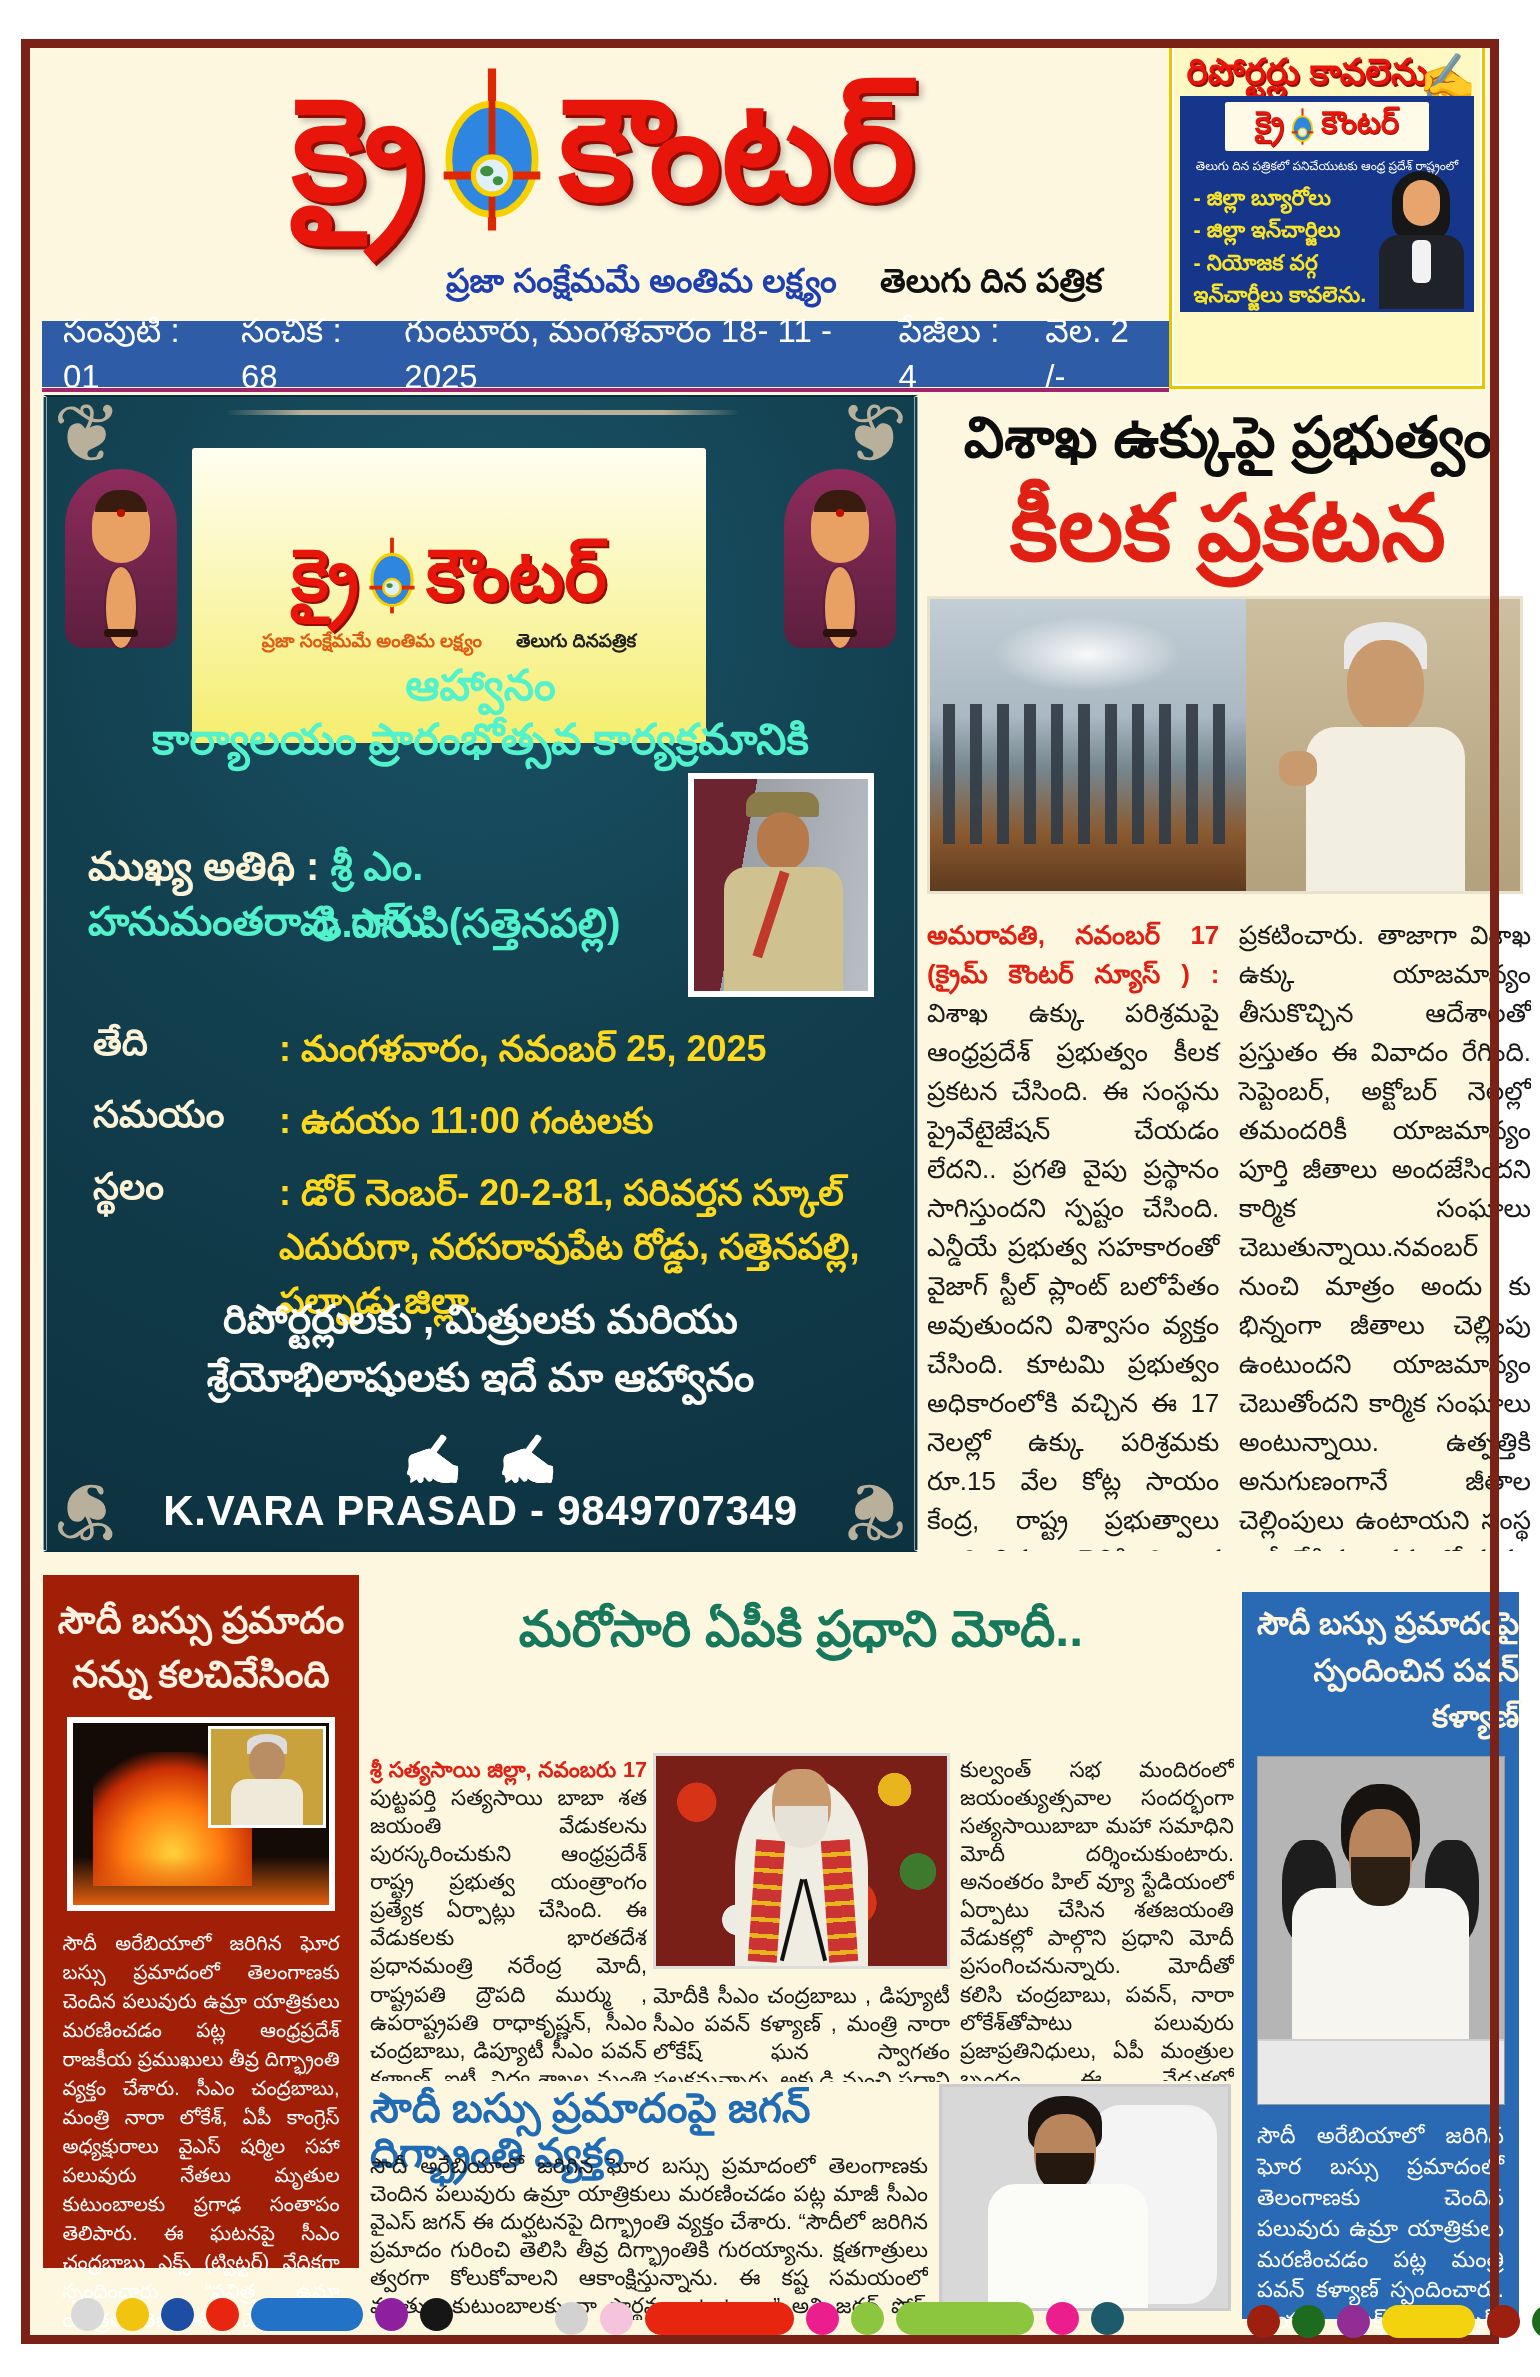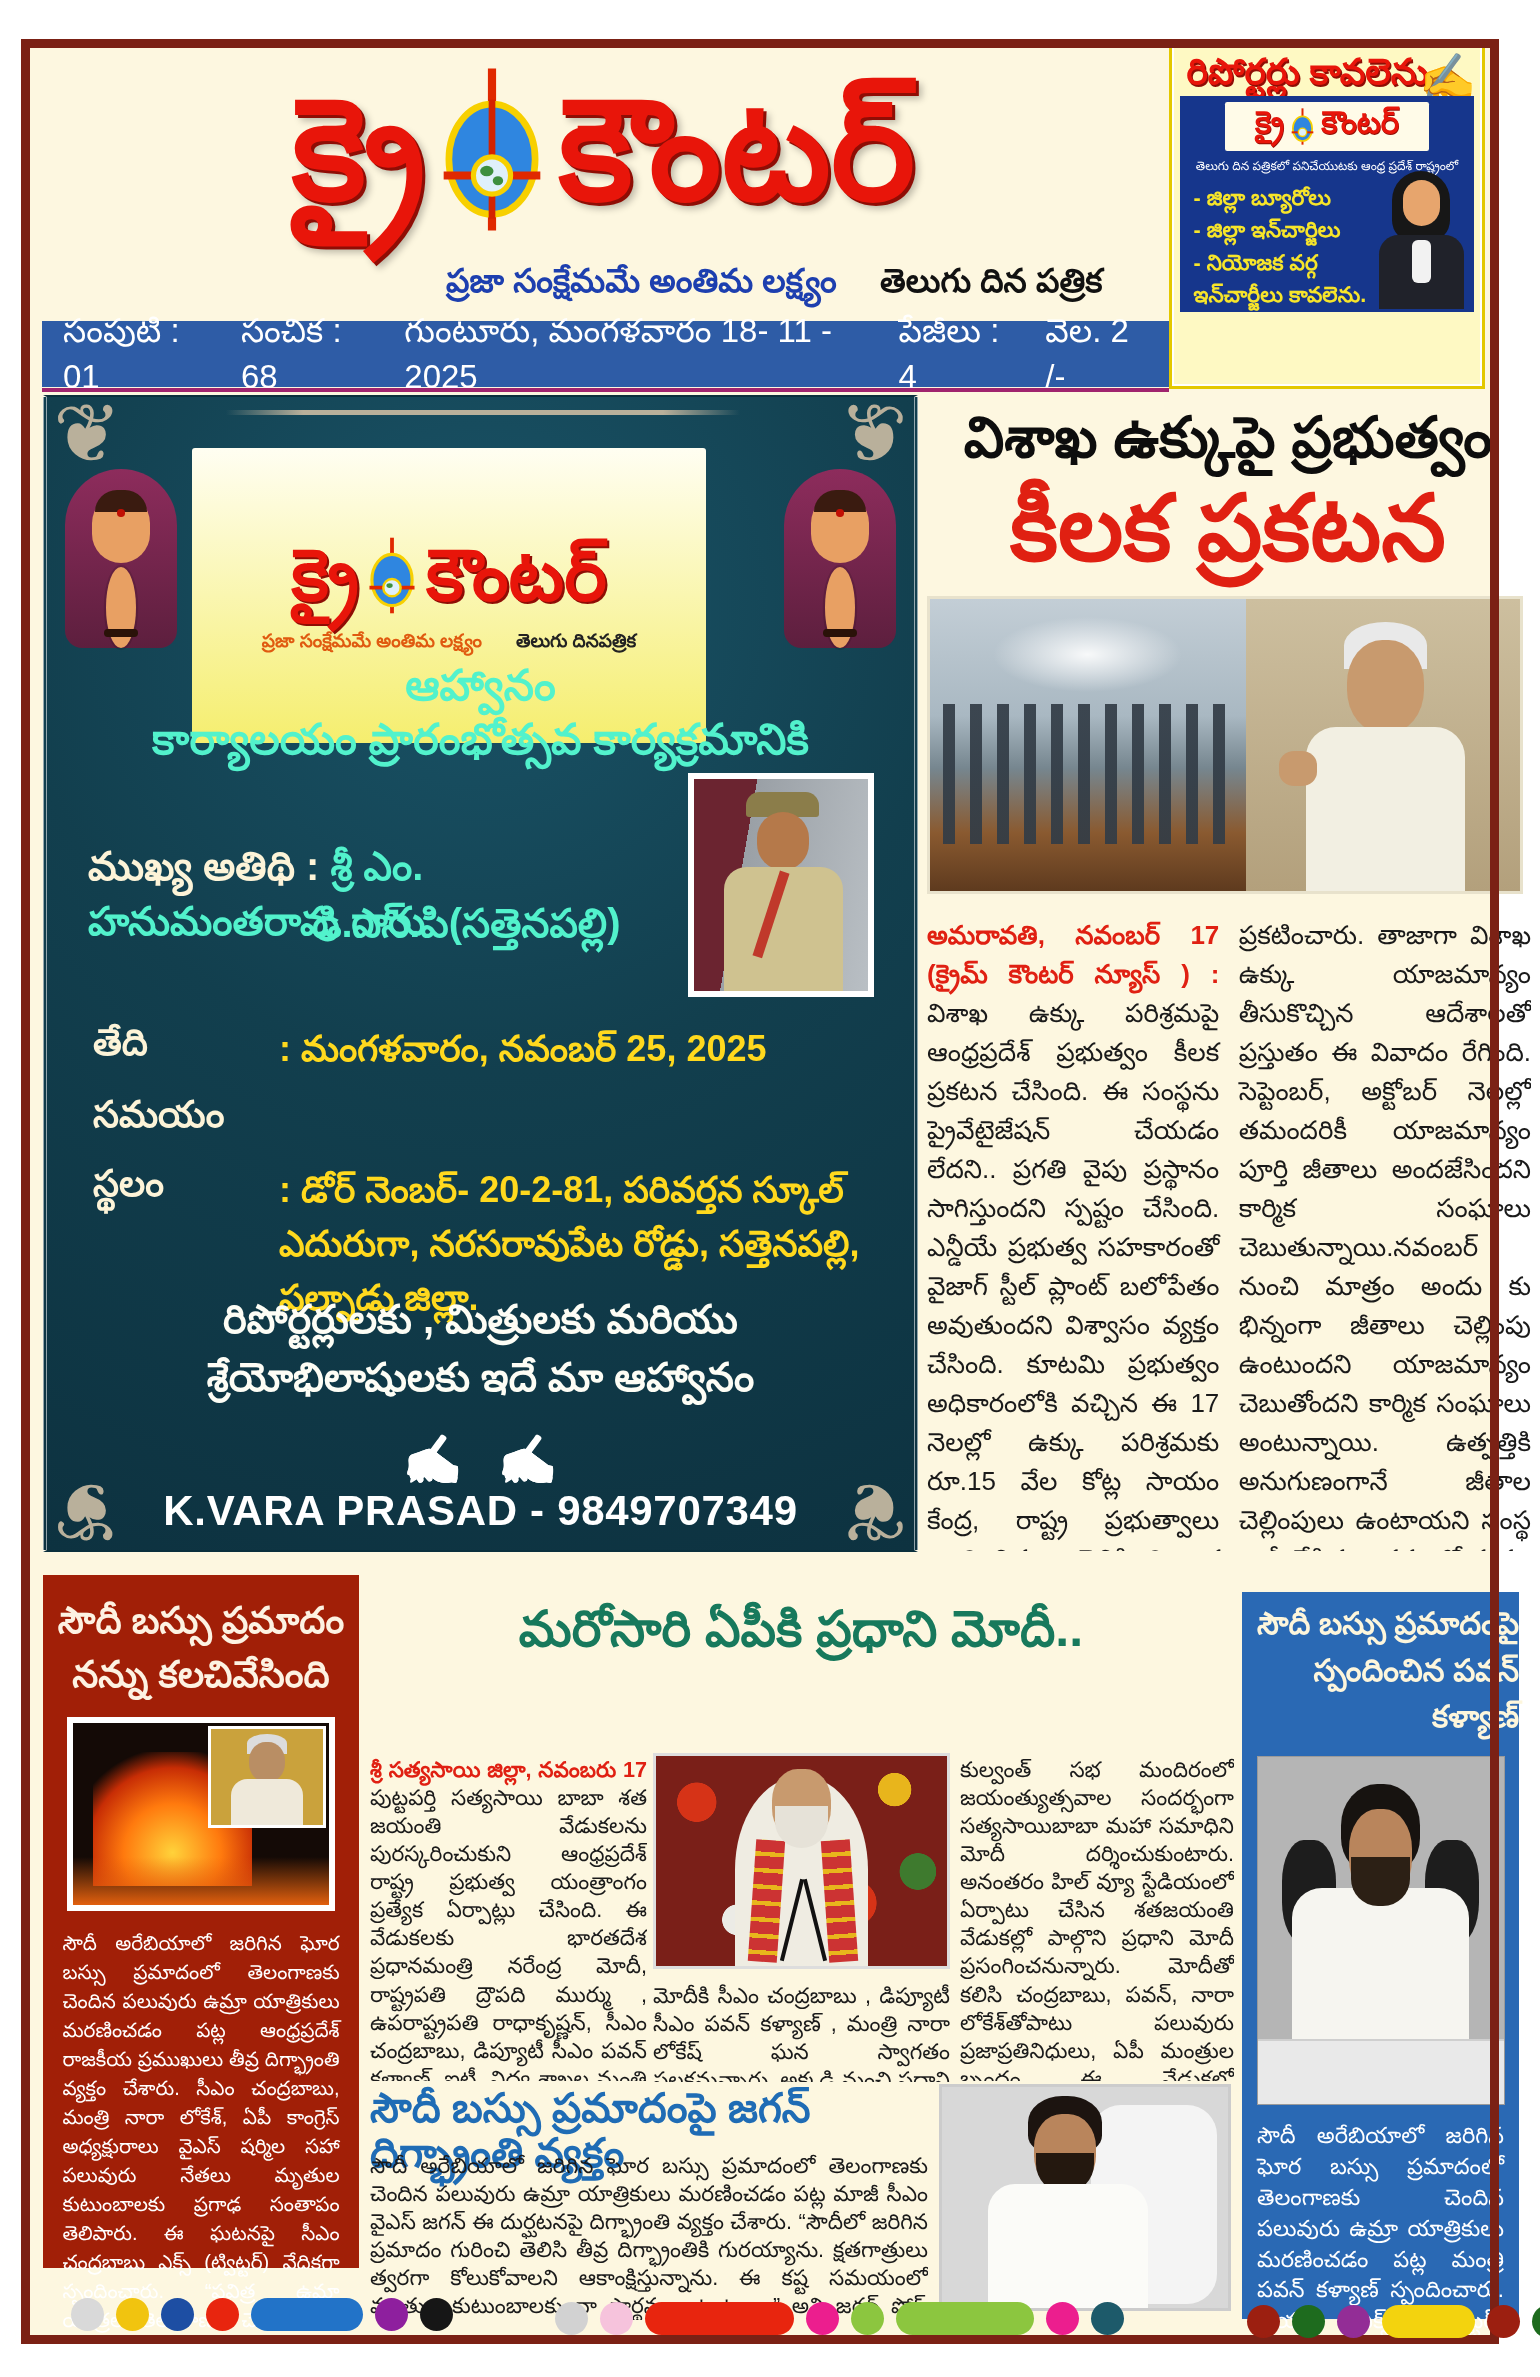--- a/index.html
+++ b/index.html
@@ -274,20 +274,21 @@
       <div class="off-sash"></div>
     </div>
 
     <div class="card-rows">
       <div class="card-row">
         <span class="lbl">తేది</span>
         <span class="val">: మంగళవారం, నవంబర్ 25, 2025</span>
       </div>
       <div class="card-row">
         <span class="lbl">సమయం</span>
+        <span class="val">: ఉదయం 11:00 గంటలకు</span>
       </div>
       <div class="card-row">
         <span class="lbl">స్థలం</span>
         <span class="val">: డోర్ నెంబర్- 20-2-81, పరివర్తన స్కూల్ ఎదురుగా, నరసరావుపేట రోడ్డు, సత్తెనపల్లి, పల్నాడు జిల్లా.</span>
       </div>
     </div>
 
     <div class="card-closing">
       <div>రిపోర్టర్లులకు , మిత్రులకు మరియు</div>
       <div>శ్రేయోభిలాషులకు ఇదే మా ఆహ్వానం</div>

